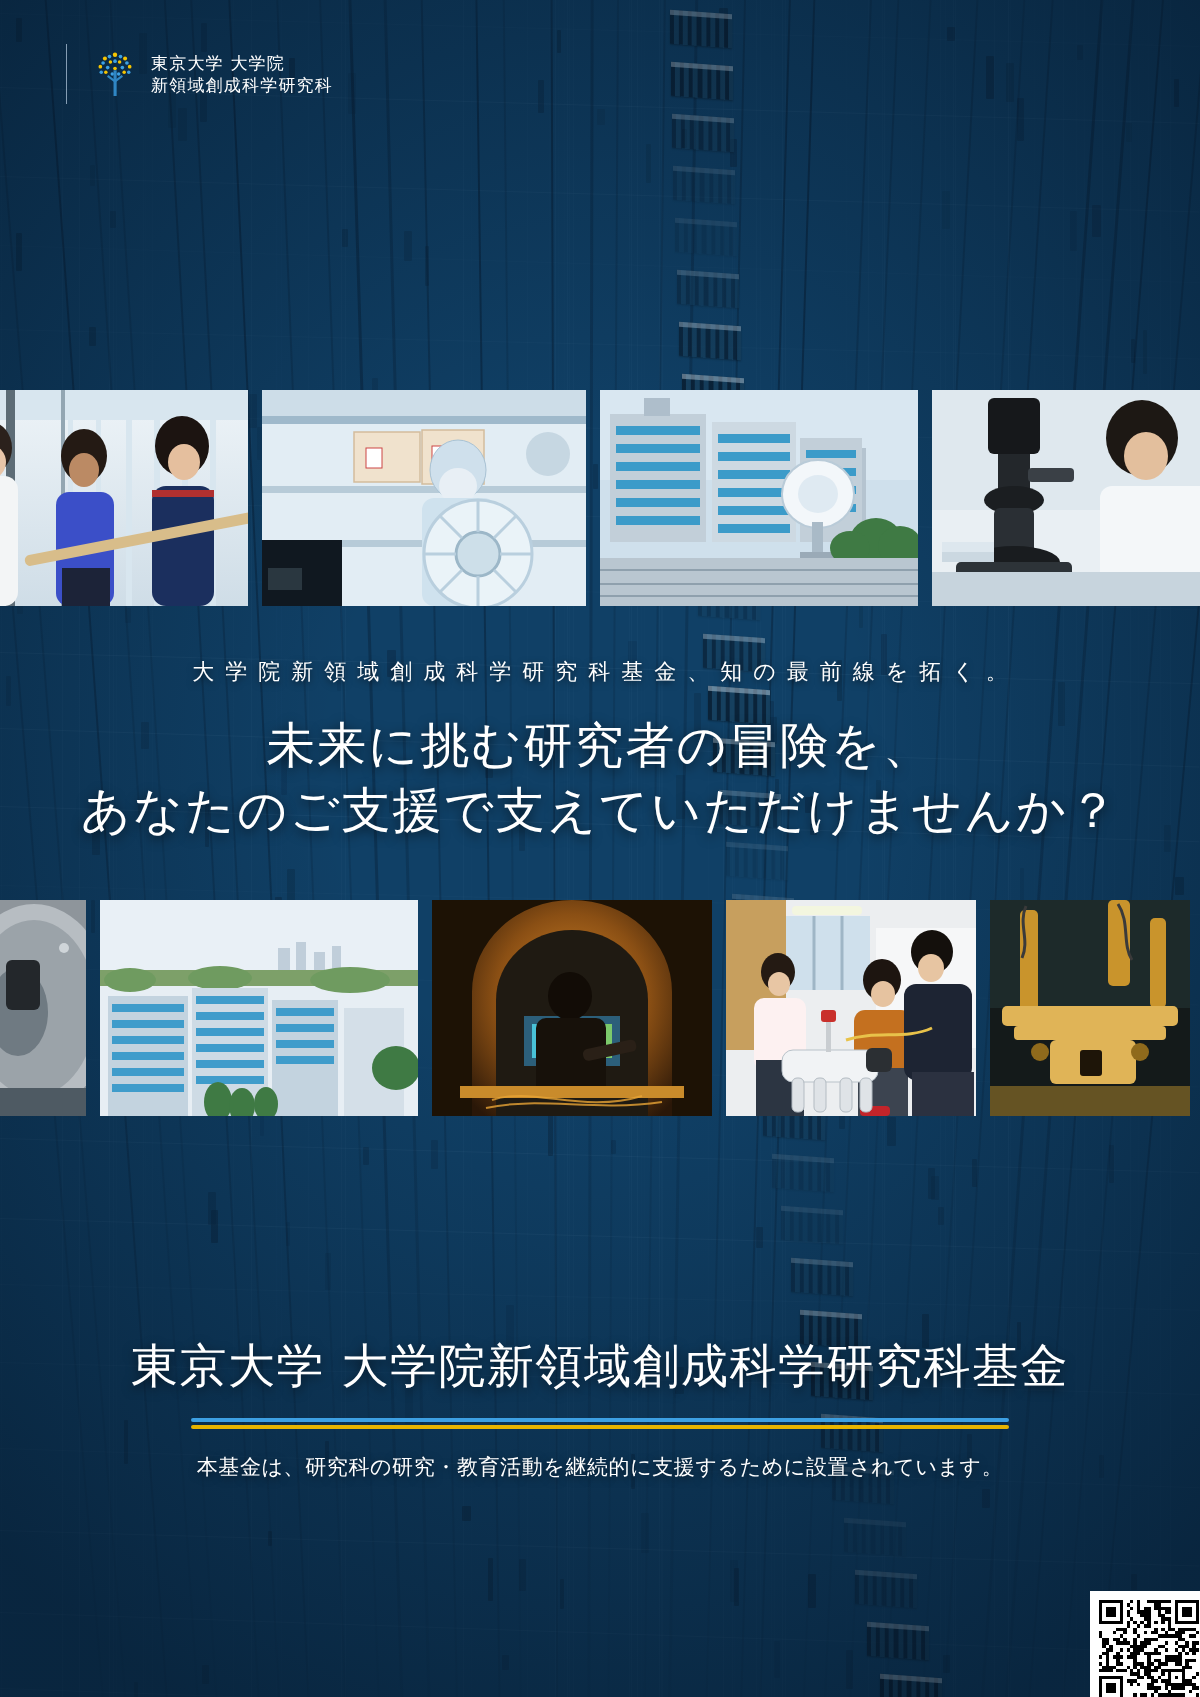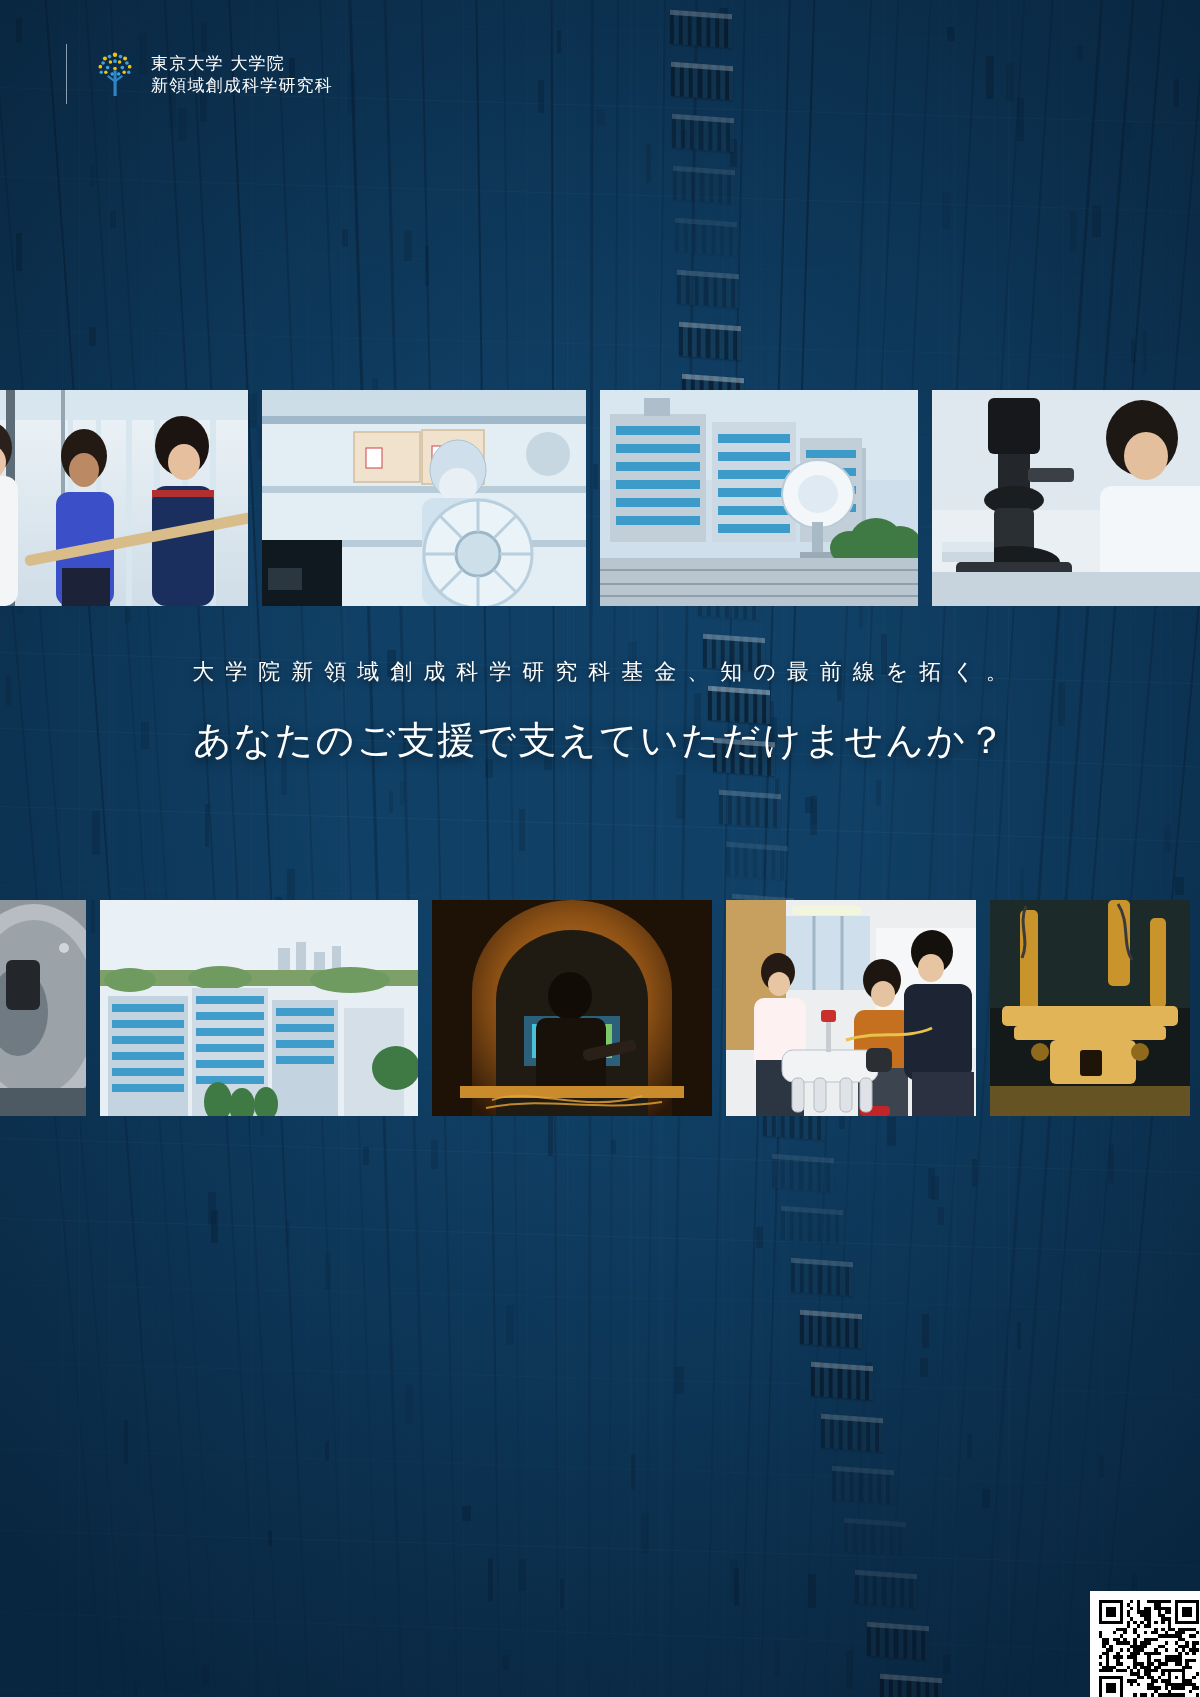--- a/index.html
+++ b/index.html
@@ -117,21 +117,21 @@
     font-family: "DejaVu Sans", "Liberation Sans", sans-serif;
     text-shadow: 0 2px 7px rgba(0,0,0,.6);
   }
   .headline {
     position: absolute; top: 715px; left: 0; width: 1200px;
     text-align: center; z-index: 7; color: #fff;
     font-family: "DejaVu Sans", "Liberation Sans", sans-serif;
     text-shadow: 0 3px 12px rgba(0,0,0,.65);
   }
   .headline .l1 { font-size: 49px; letter-spacing: 2px; line-height: 1.28; }
-  .headline .l2 { font-size: 38px; letter-spacing: 2px; line-height: 1.34; }
+  .headline .l2 { font-size: 49px; letter-spacing: 2px; line-height: 1.34; }
 
   
   .footer { position: absolute; left: 0; width: 1200px; top: 1335px; z-index: 7; text-align: center; }
   .fund-title {
     color: #ffffff; font-size: 47px; letter-spacing: 1.5px;
     font-family: "DejaVu Sans", "Liberation Sans", sans-serif;
     text-shadow: 0 3px 11px rgba(0,0,0,.6);
     white-space: nowrap;
   }
   .rules { width: 818px; margin: 20px auto 0; }
@@ -686,20 +686,21 @@
         </g>
         <rect x="0" y="182" width="286" height="34" fill="#c7d4dd"></rect>
         <rect x="10" y="152" width="52" height="12" fill="#dde7ee"></rect>
         <rect x="10" y="162" width="52" height="10" fill="#cbd8e1"></rect>
       </svg>
     </div>
   </div>
 
   <div class="tagline">大学院新領域創成科学研究科基金、知の最前線を拓く。</div>
   <div class="headline">
+    <div class="l1">未来に挑む研究者の冒険を、</div>
     <div class="l2">あなたのご支援で支えていただけませんか？</div>
   </div>
 
   <div class="strip strip-bottom">
 
     <div class="ph" style="width:110px;margin-left:-24px;">
       <svg class="scene" viewBox="0 0 110 216" preserveAspectRatio="none" aria-hidden="true">
         <rect width="110" height="216" fill="#8e959b"></rect>
         <ellipse cx="58" cy="108" rx="78" ry="104" fill="#b7bdc2"></ellipse>
         <ellipse cx="58" cy="108" rx="62" ry="88" fill="#9ba3a9"></ellipse>
@@ -858,20 +859,28 @@
         </g>
         <g stroke="#3a3a3a" stroke-width="3" fill="none">
           <path d="M128 4 C140 22 132 44 142 60"></path>
           <path d="M36 6 C28 24 40 40 32 58"></path>
         </g>
         <rect x="0" y="186" width="200" height="30" fill="#a8842c" opacity=".55"></rect>
       </svg>
     </div>
   </div>
 
+  <div class="footer">
+    <div class="fund-title">東京大学 大学院新領域創成科学研究科基金</div>
+    <div class="rules">
+      <div class="rule-blue"></div>
+      <div class="rule-gold"></div>
+    </div>
+    <div class="fund-note">本基金は、研究科の研究・教育活動を継続的に支援するために設置されています。</div>
+  </div>
 
   <div class="qr-wrap">
     <svg class="qr" id="qrSvg" viewBox="0 0 29 29" shape-rendering="crispEdges" aria-hidden="true">
         <rect width="29" height="29" fill="#ffffff"></rect>
         <rect x="0" y="0" width="1" height="1" fill="#000000"></rect>
         <rect x="1" y="0" width="1" height="1" fill="#000000"></rect>
         <rect x="2" y="0" width="1" height="1" fill="#000000"></rect>
         <rect x="3" y="0" width="1" height="1" fill="#000000"></rect>
         <rect x="4" y="0" width="1" height="1" fill="#000000"></rect>
         <rect x="5" y="0" width="1" height="1" fill="#000000"></rect>

